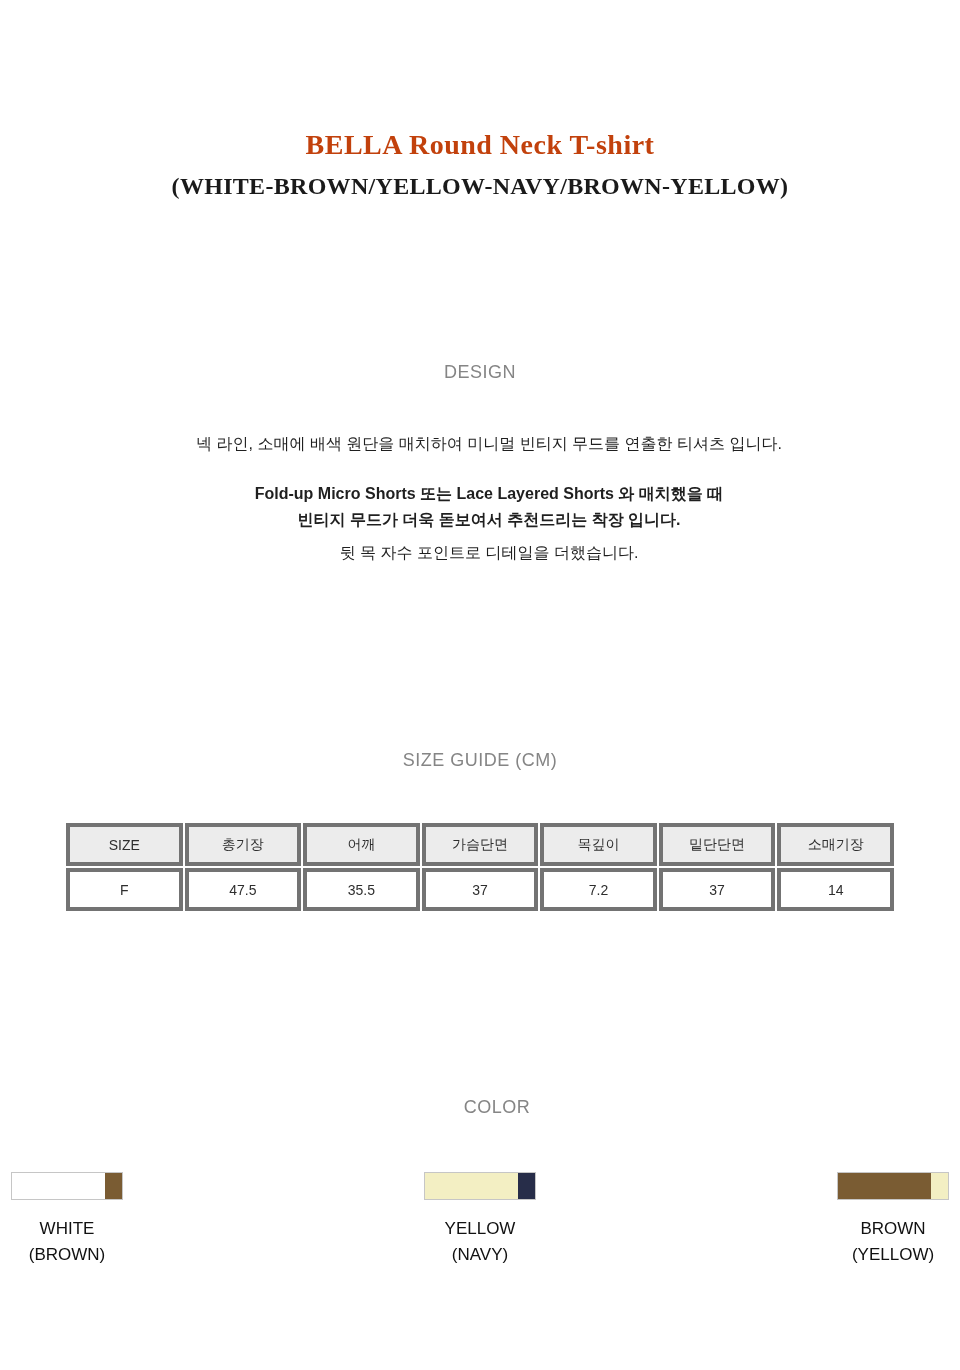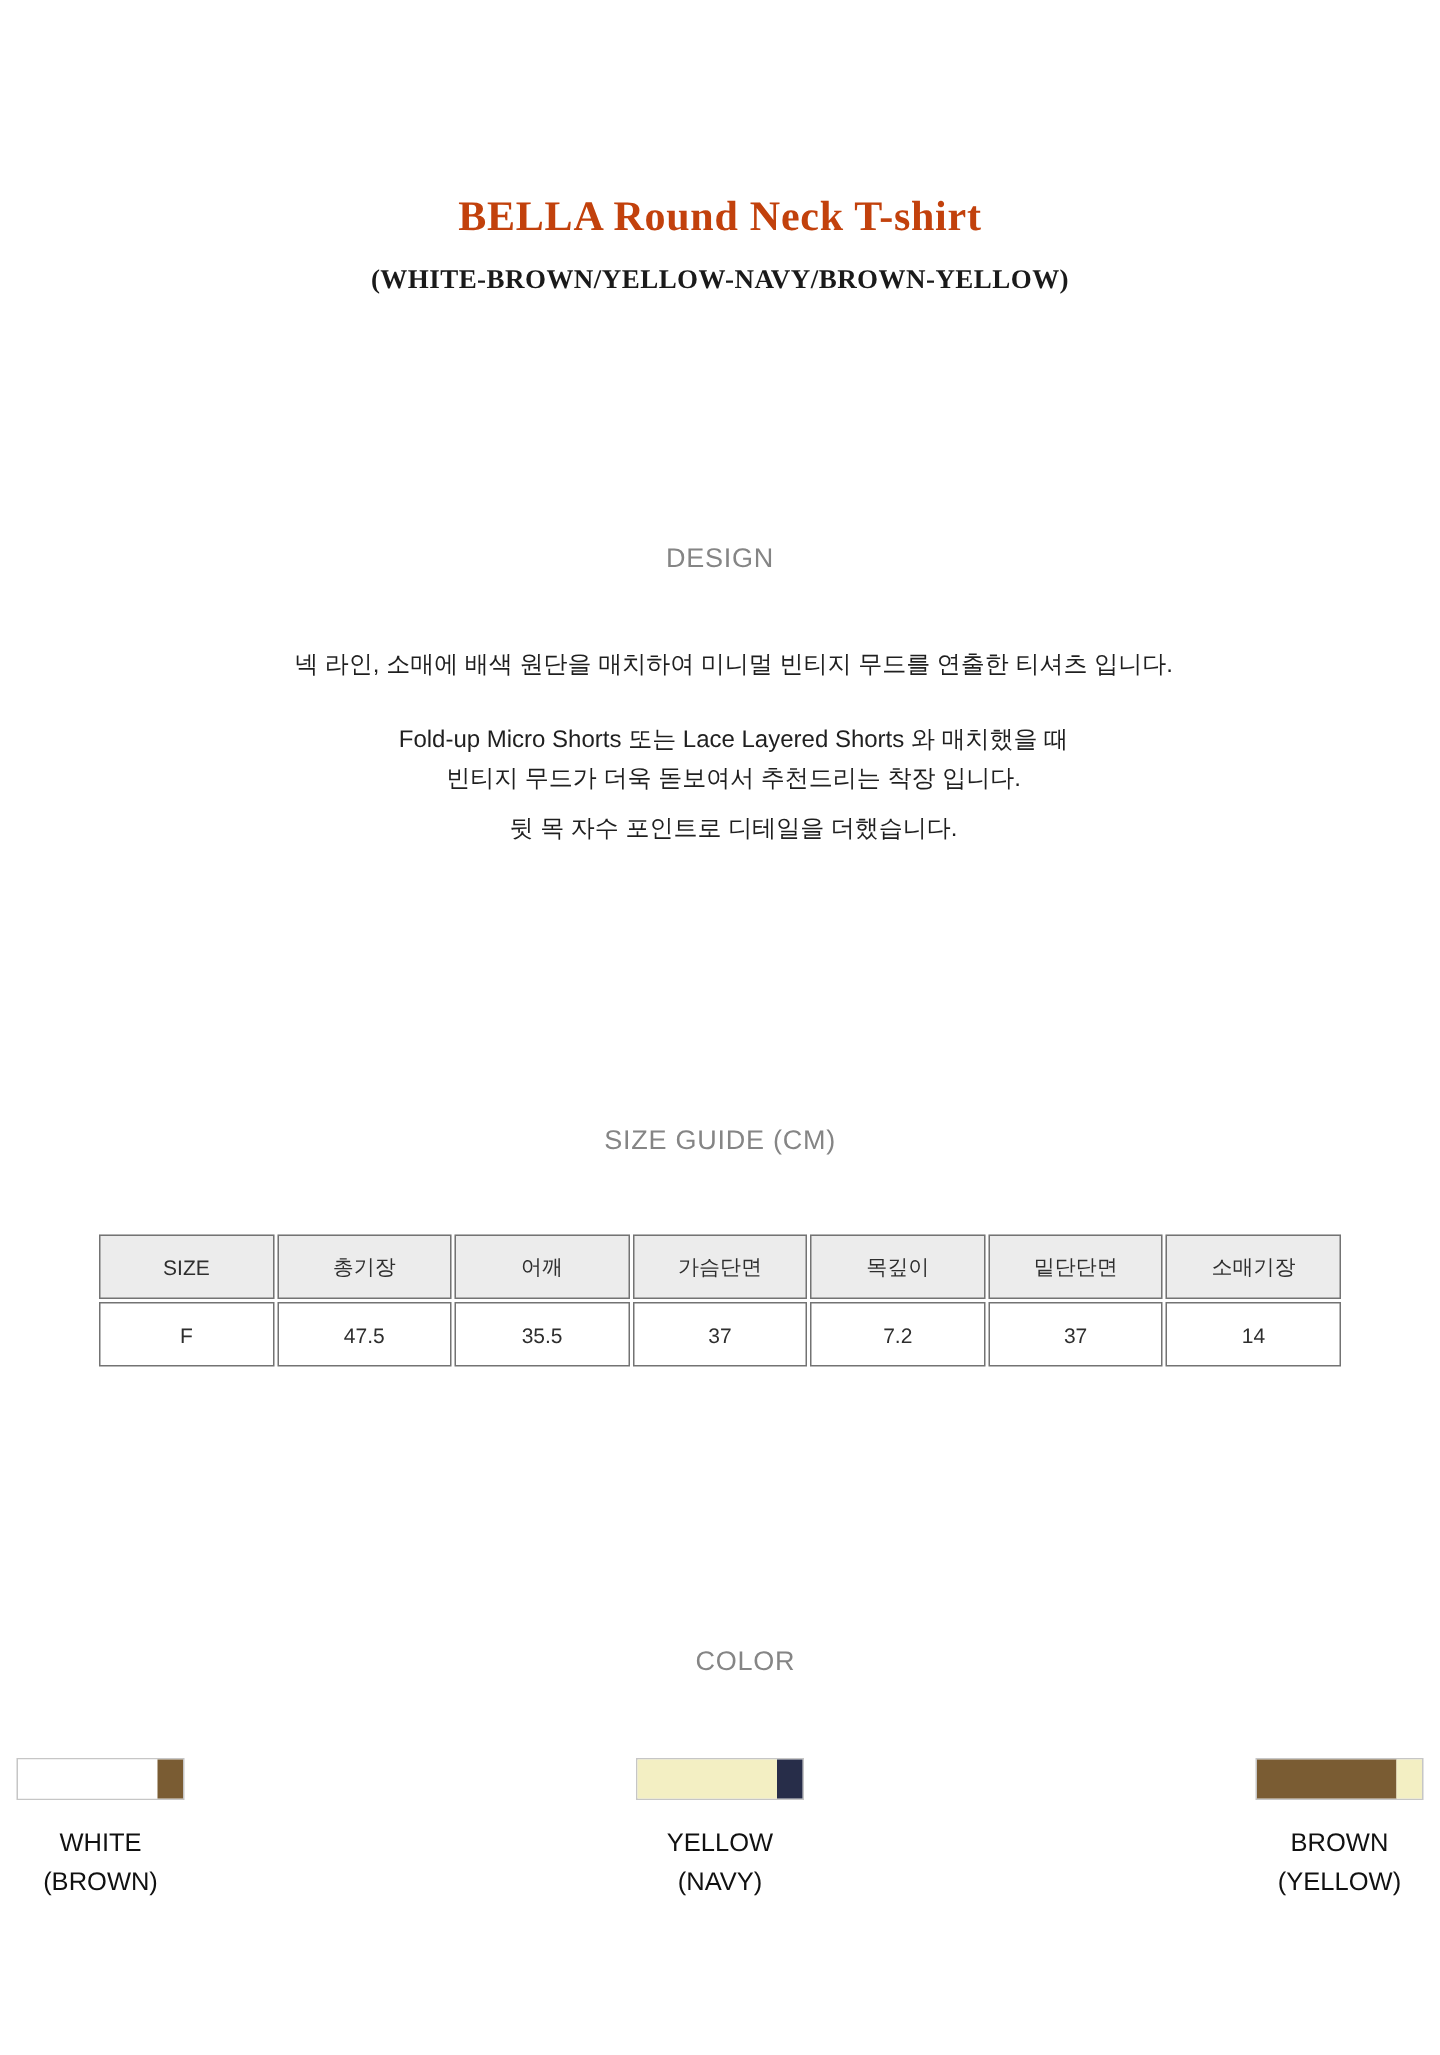--- a/index.html
+++ b/index.html
@@ -23,21 +23,21 @@
     font-family: "Liberation Serif", serif;
     font-weight: bold;
     font-size: 28px;
     line-height: 36px;
     color: #c2410c;
     letter-spacing: 0.5px;
   }
   .product-subtitle {
     font-family: "Liberation Serif", serif;
     font-weight: bold;
-    font-size: 18px;
+    font-size: 24px;
     line-height: 34px;
     margin-top: 6px;
     color: #1a1a1a;
     letter-spacing: 0.3px;
   }
   
   .section-heading {
     font-size: 18px;
     line-height: 22px;
     color: #858585;
@@ -47,32 +47,32 @@
   .size-heading   { margin-top: 183px; }
   .color-heading  { margin-top: 183px; padding-left: 34px; }
   
   .design-para {
     font-size: 16px;
     line-height: 26px;
     color: #1f1f1f;
     padding-left: 18px;
   }
   .para-1 { margin-top: 48px; }
-  .para-2 { margin-top: 24px; }
+  .para-2 { margin-top: 24px; font-weight: bold; }
   .para-3 { margin-top: 7px; }
   
   .size-table {
     width: 832px;
     margin: 50px auto 0 auto;
     border-collapse: separate;
     border-spacing: 2px;
     table-layout: fixed;
   }
   .size-table th, .size-table td {
-    border: 1px solid #737373;
+    border: 4px solid #737373;
     height: 43px;
     font-size: 14px;
     font-weight: normal;
     text-align: center;
     vertical-align: middle;
     color: #2e2e2e;
   }
   .size-table th { background: #ececec; }
   .size-table td { background: #ffffff; }
   

